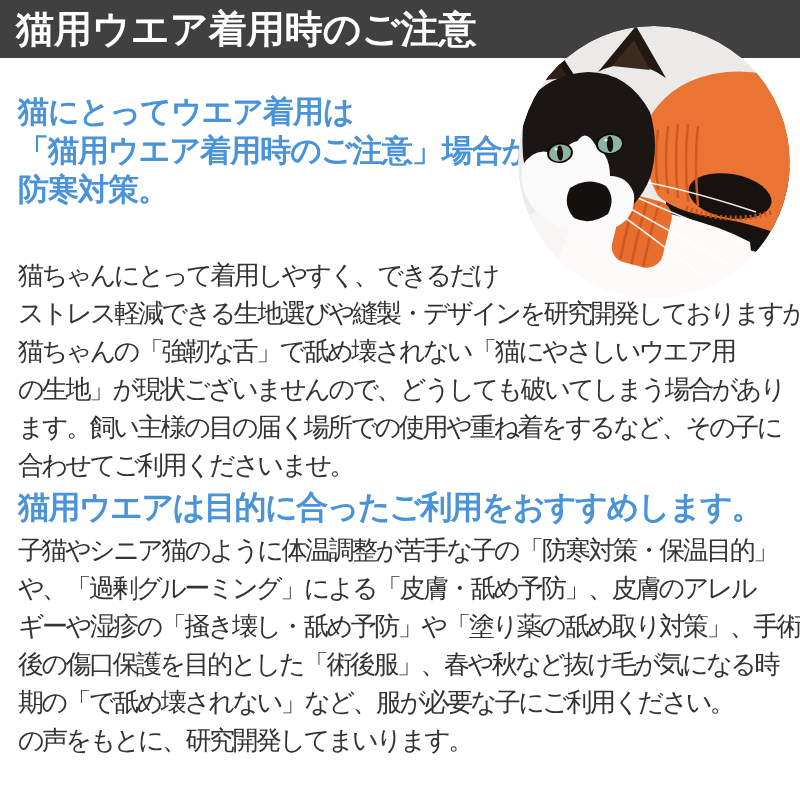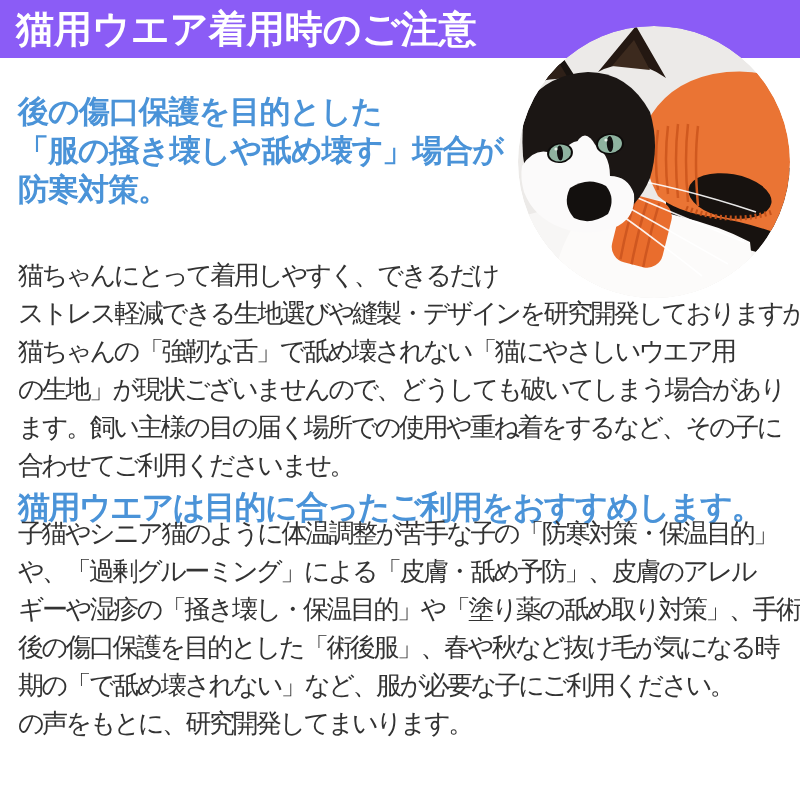--- a/index.html
+++ b/index.html
@@ -5,21 +5,21 @@
   html,body{margin:0;padding:0;}
   body{
     width:800px;height:800px;background:#ffffff;overflow:hidden;position:relative;
     font-family:"Liberation Sans","DejaVu Sans",sans-serif;
   }
   .page{position:relative;width:800px;height:800px;overflow:hidden;}
 
   
   .banner{
     position:absolute;left:0;top:0;width:800px;height:58px;
-    background:#8b5cf6;z-index:1;display:flex;align-items:center;
+    background:#404040;z-index:1;display:flex;align-items:center;
   }
   .banner-title{
     color:#ffffff;font-size:38px;font-weight:700;letter-spacing:0px;
     padding-left:16px;white-space:nowrap;
   }
 
   
   .photo{
     position:absolute;left:518px;top:26px;width:272px;height:272px;
     border-radius:50%;overflow:hidden;z-index:2;
@@ -35,21 +35,21 @@
   .lead .line{display:block;}
 
   
   .body-text{
     position:absolute;left:18px;z-index:3;
     color:#333333;font-size:26px;font-weight:400;line-height:38px;
     letter-spacing:-2.5px;white-space:nowrap;
   }
   .body-text .line{display:block;}
   .p1{top:256px;}
-  .p2{top:514px;}
+  .p2{top:531px;}
 
   
   .lead2{
     position:absolute;left:18px;top:486px;z-index:0;
     color:#4a93d8;font-size:32px;font-weight:700;letter-spacing:-1.5px;
     white-space:nowrap;
   }
 </style>
 </head>
 <body>
@@ -127,38 +127,38 @@
             <circle cx="88" cy="114" r="1.6" fill="#e8f0ea"></circle>
           </g>
 
           <path d="M52 162 Q70 150 88 160 Q98 172 90 188 Q72 200 56 192 Q44 178 52 162 Z" fill="#13100e"></path>
         </g>
       </g>
     </svg>
   </div>
 
   <div class="lead">
-    <span class="line">後の傷口保護を目的とした</span>
-    <span class="line">「服の掻き壊しや舐め壊す」場合が</span>
+    <span class="line">猫にとってウエア着用は</span>
+    <span class="line">「猫用ウエア着用時のご注意」場合が</span>
     <span class="line">防寒対策。</span>
   </div>
 
   <div class="body-text p1">
     <span class="line">猫ちゃんにとって着用しやすく、できるだけ</span>
     <span class="line">ストレス軽減できる生地選びや縫製・デザインを研究開発しておりますが</span>
     <span class="line">猫ちゃんの「強靭な舌」で舐め壊されない「猫にやさしいウエア用</span>
     <span class="line">の生地」が現状ございませんので、どうしても破いてしまう場合があり</span>
     <span class="line">ます。飼い主様の目の届く場所での使用や重ね着をするなど、その子に</span>
     <span class="line">合わせてご利用くださいませ。</span>
   </div>
 
   <div class="lead2">猫用ウエアは目的に合ったご利用をおすすめします。</div>
 
   <div class="body-text p2">
     <span class="line">子猫やシニア猫のように体温調整が苦手な子の「防寒対策・保温目的」</span>
     <span class="line">や、「過剰グルーミング」による「皮膚・舐め予防」、皮膚のアレル</span>
-    <span class="line">ギーや湿疹の「掻き壊し・保温目的」や「塗り薬の舐め取り対策」、手術</span>
+    <span class="line">ギーや湿疹の「掻き壊し・舐め予防」や「塗り薬の舐め取り対策」、手術</span>
     <span class="line">後の傷口保護を目的とした「術後服」、春や秋など抜け毛が気になる時</span>
     <span class="line">期の「で舐め壊されない」など、服が必要な子にご利用ください。</span>
     <span class="line">の声をもとに、研究開発してまいります。</span>
   </div>
 
 </div>
 
 </body></html>

